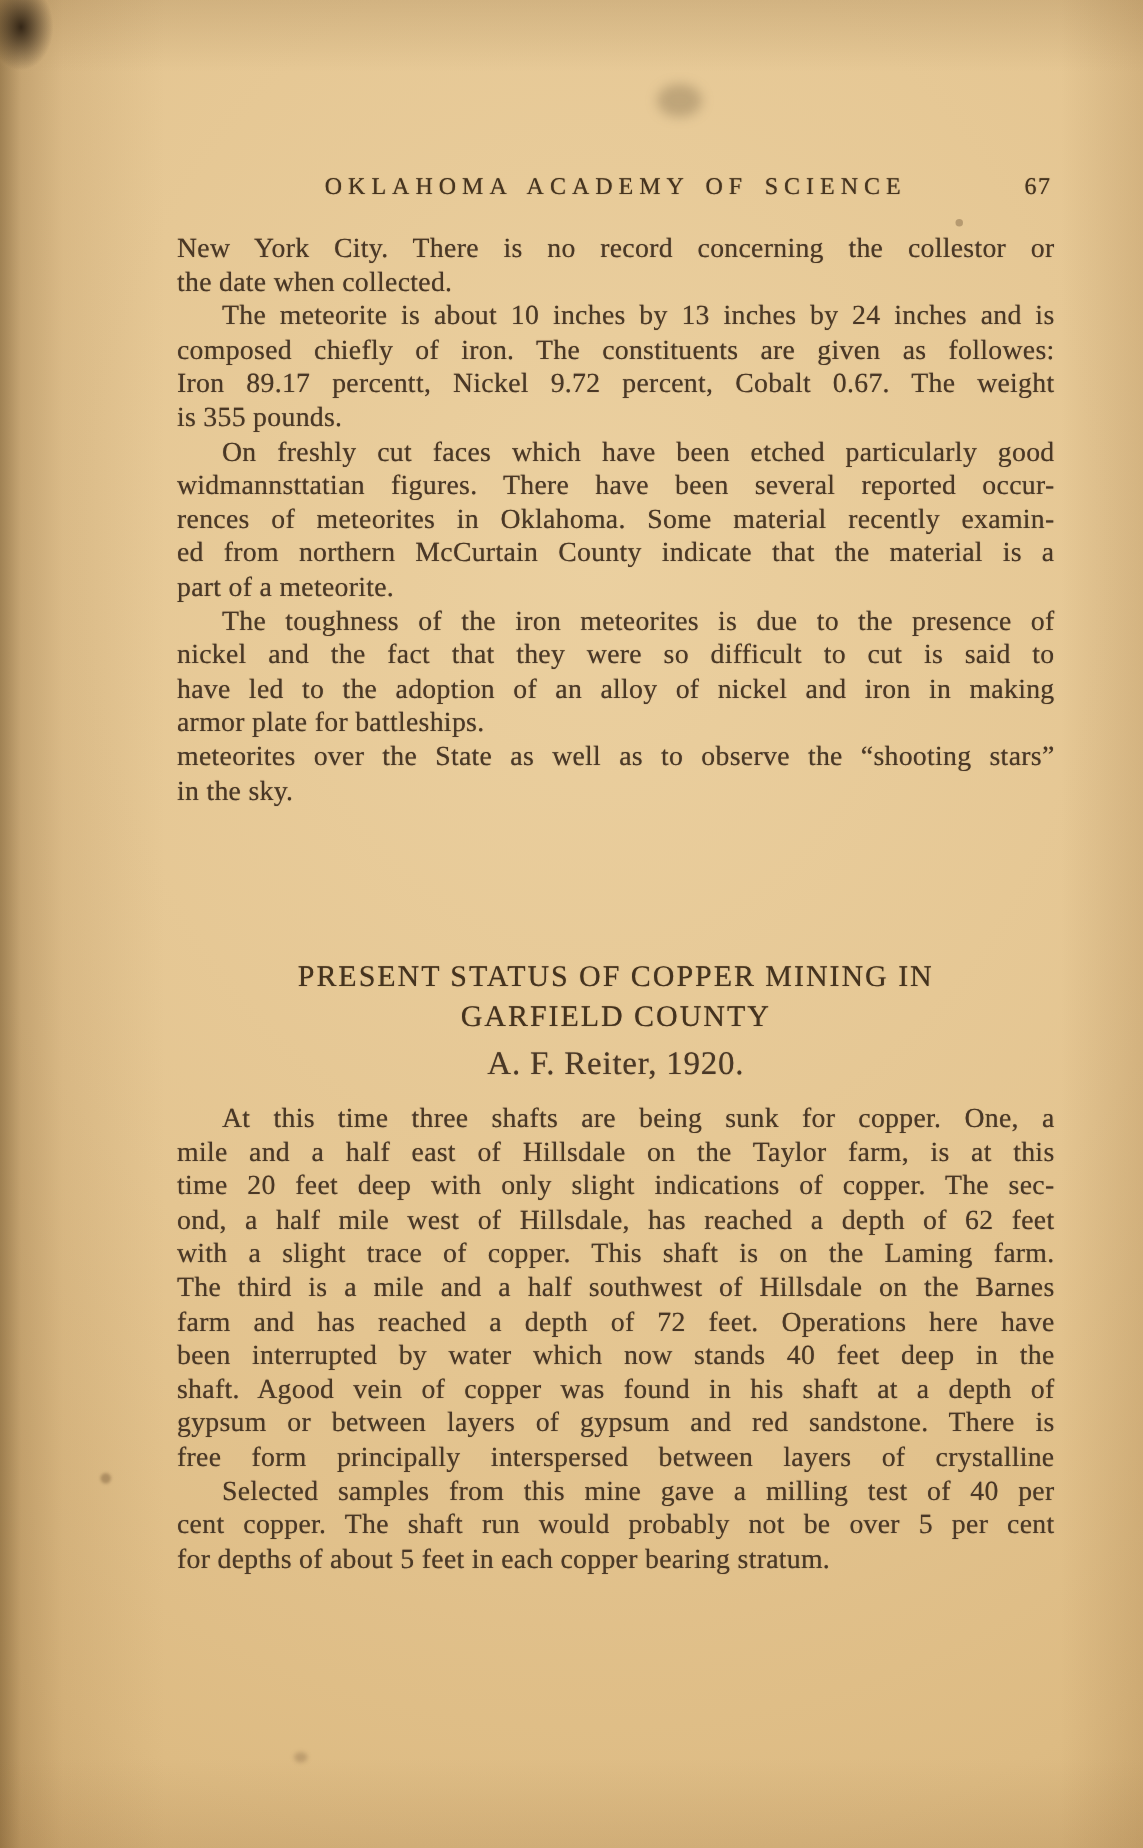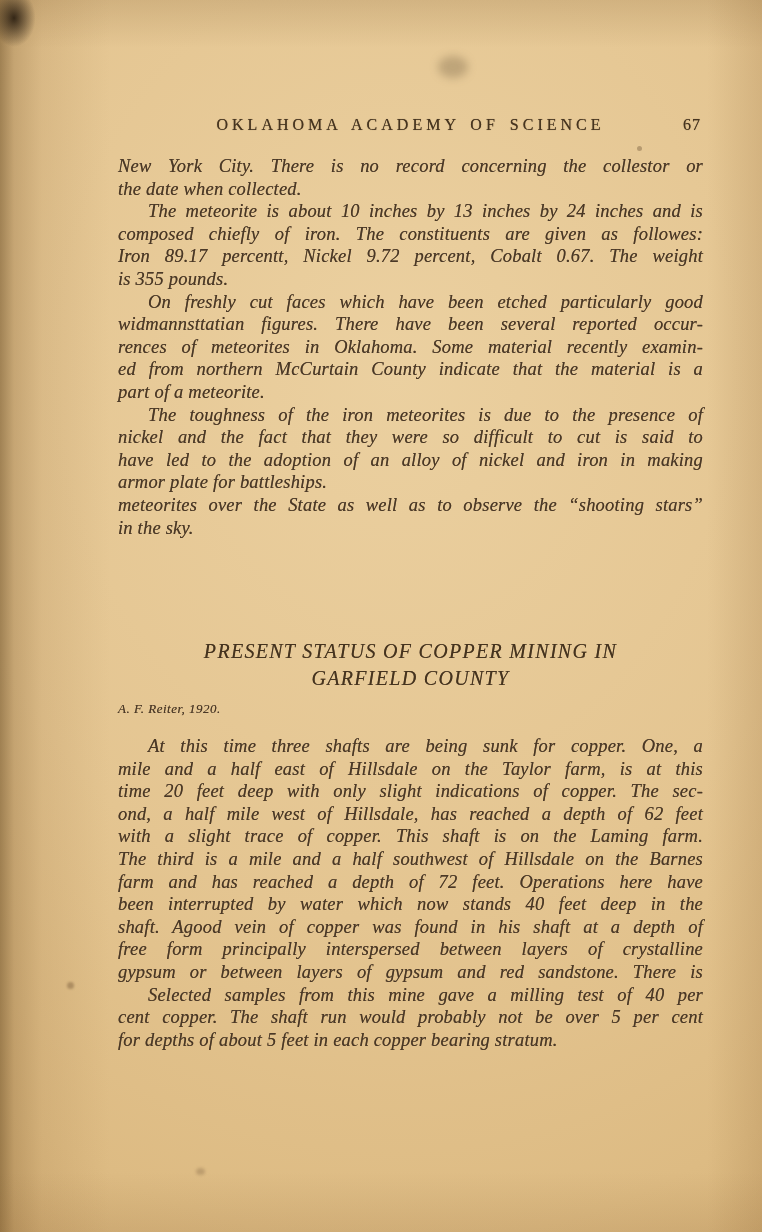--- a/index.html
+++ b/index.html
@@ -93,42 +93,42 @@
     position: absolute;
     right: 2px; top: 0;
     letter-spacing: 1px;
   }
   .page-body {
     margin-top: 19px;
     font-size: 18.5px;
     line-height: 22.6px;
     letter-spacing: 0.2px;
     text-shadow: 0 0 0.6px rgba(74,56,38,0.7);
-    font-style: italic;
   }
   .paragraph { margin: 0; }
   .paragraph .line {
     text-align: justify;
     text-align-last: justify;
   }
   .paragraph .line.last { text-align-last: left; }
   .line.indent { text-indent: 30px; }
 
   .section-heading {
     margin-top: 99px;
     text-align: center;
     font-size: 20px;
     line-height: 27px;
     letter-spacing: 1.3px;
     color: #45331e;
   }
   .byline {
     margin-top: 6px;
     margin-bottom: 15px;
-    font-size: 13px;
+    text-align: center;
+    font-size: 22px;
     line-height: 22px;
     letter-spacing: 0.5px;
   }
 </style>
 </head>
 <body>
 
 <div class="page">
   <div class="edge-left"></div>
   <div class="edge-right"></div>
@@ -183,22 +183,22 @@
         <div class="block paragraph">
           <div class="line indent">At this time three shafts are being sunk for copper.  One, a</div>
           <div class="line">mile and a half east of Hillsdale on the Taylor farm, is at this</div>
           <div class="line">time 20 feet deep with only slight indications of copper.  The sec-</div>
           <div class="line">ond, a half mile west of Hillsdale, has reached a depth of 62 feet</div>
           <div class="line">with a slight trace of copper.  This shaft is on the Laming farm.</div>
           <div class="line">The third is a mile and a half southwest of Hillsdale on the Barnes</div>
           <div class="line">farm and has reached a depth of 72 feet.  Operations here have</div>
           <div class="line">been interrupted by water which now stands 40 feet deep in the</div>
           <div class="line">shaft.  Agood vein of copper was found in his shaft at a depth of</div>
+          <div class="line">gypsum or between layers of gypsum and red sandstone.  There is</div>
           <div class="line">free form principally interspersed between layers of crystalline</div>
-          <div class="line">gypsum or between layers of gypsum and red sandstone.  There is</div>
         </div>
         <div class="block paragraph">
           <div class="line indent">Selected samples from this mine gave a milling test of 40 per</div>
           <div class="line">cent copper.  The shaft run would probably not be over 5 per cent</div>
           <div class="line last">for depths of about 5 feet in each copper bearing stratum.</div>
         </div>
       </main>
   </div>
 </div>
 

